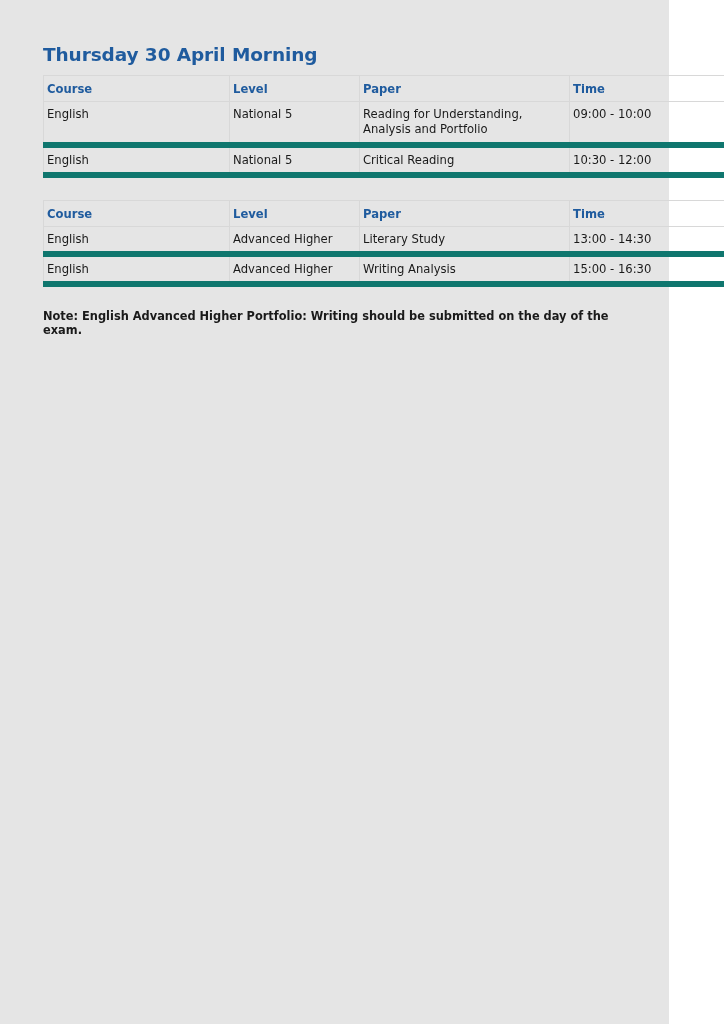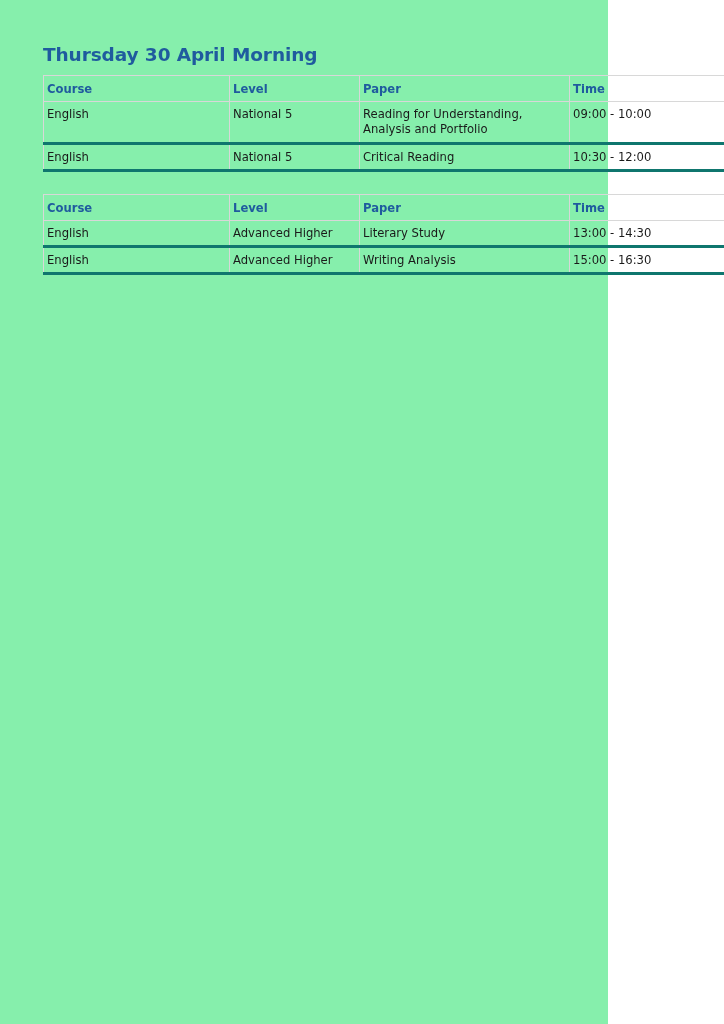--- a/index.html
+++ b/index.html
@@ -9,25 +9,25 @@
   body {
     width: 724px;
     height: 1024px;
     background: #ffffff;
     font-family: "DejaVu Sans", sans-serif;
     color: #1a1a1a;
     -webkit-font-smoothing: antialiased;
   }
   .page {
     position: relative;
-    width: 608px;
+    width: 669px;
     height: 1024px;
     box-sizing: border-box;
     padding: 44px 32px 0 43px;
-    background: #86efac;
+    background: #e5e5e5;
   }
   .section {
     margin-bottom: 22px;
   }
   .section-heading {
     font-size: 18.5px;
     font-weight: bold;
     color: #1f5b9e;
     margin: 0 0 9px 0;
     letter-spacing: -0.1px;
@@ -51,21 +51,21 @@
     color: #1f5b9e;
     font-weight: bold;
     font-size: 11.6px;
     border-top: 1px solid #d8d8d8;
     border-bottom: 1px solid #d8d8d8;
     padding-top: 6px;
   }
   table.sched tbody td {
     color: #1a1a1a;
     font-weight: normal;
-    border-bottom: 3px solid #0f766e;
+    border-bottom: 6px solid #0f766e;
   }
   table.sched tbody tr:first-child td {
     border-top: none;
   }
   .col-course { width: 176px; }
   .col-level  { width: 120px; margin-left: 20px; }
   .col-paper  { width: 200px; }
   .col-time   { width: 154px; }
 
   .two-line {
@@ -133,14 +133,15 @@
         <tr>
           <td class="col-course">English</td>
           <td class="col-level">Advanced Higher</td>
           <td class="col-paper">Writing Analysis</td>
           <td class="col-time">15:00 - 16:30</td>
         </tr>
       </tbody>
     </table>
   </div>
 
+  <div class="note">Note: English Advanced Higher Portfolio: Writing should be submitted on the day of the exam.</div>
 
 </div>
 
 </body></html>

